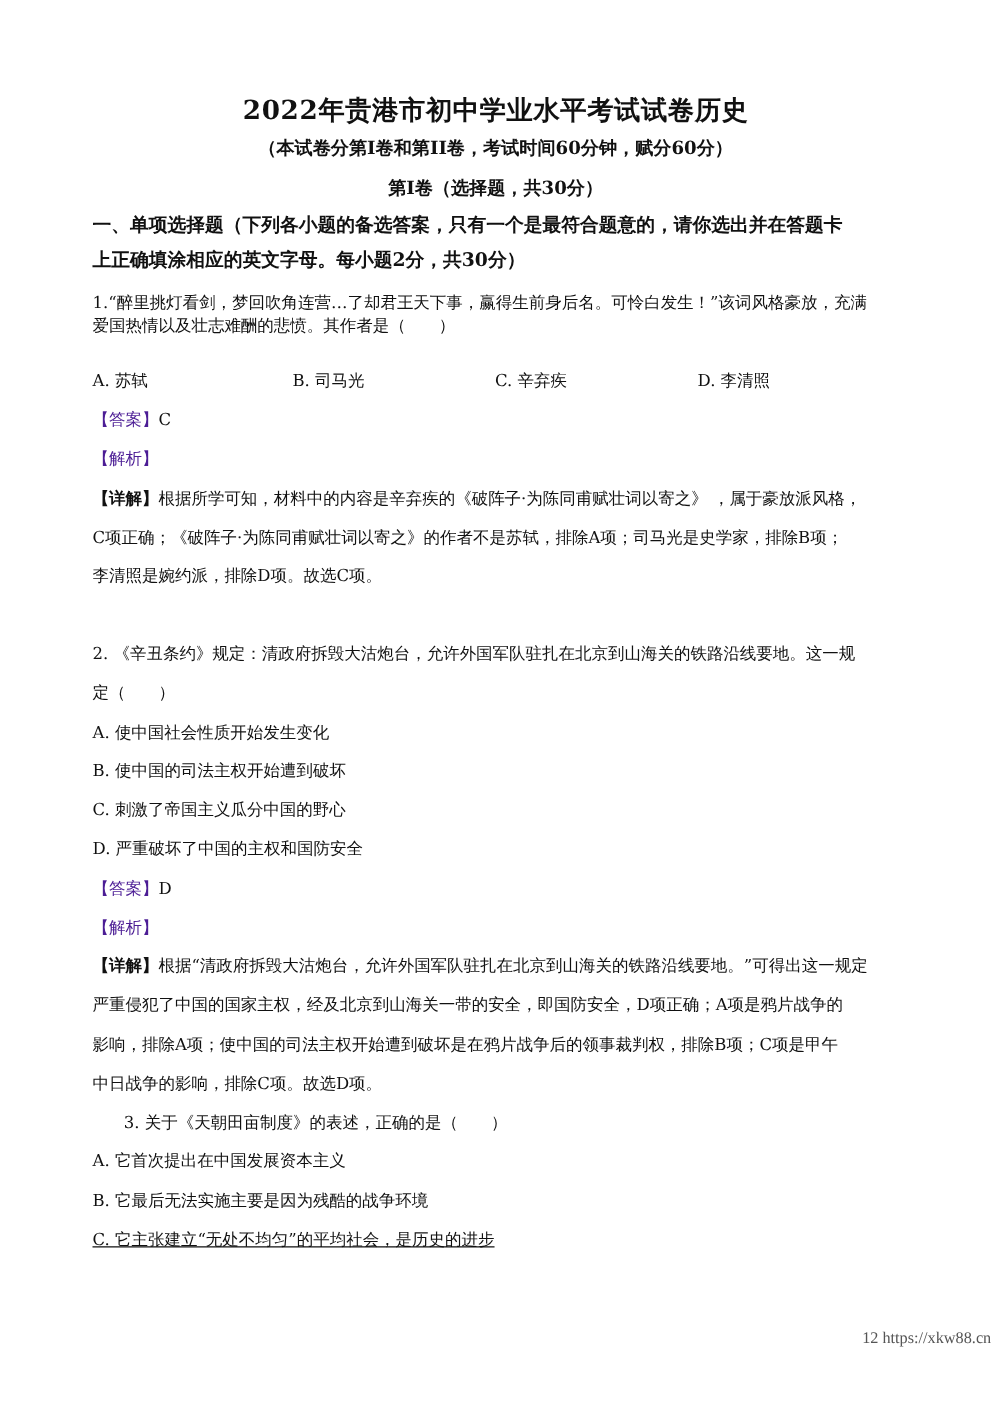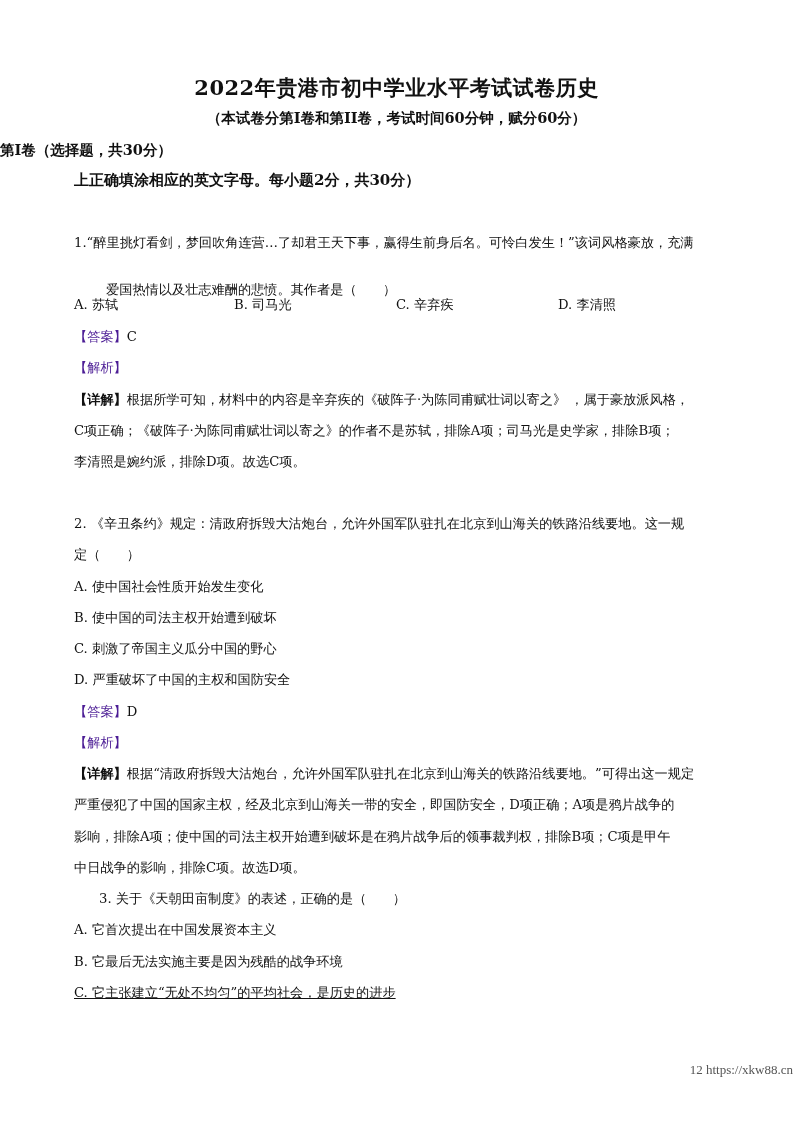--- a/index.html
+++ b/index.html
@@ -3,42 +3,43 @@
 <meta charset="utf-8">
 <style>
   html, body { margin:0; padding:0; background:#ffffff; }
   body { width:793px; height:1122px; position:relative; overflow:hidden;
          font-family:"DejaVu Serif","Liberation Serif",serif; color:#111; }
   .page { position:absolute; left:0; top:0; width:643px; height:1122px; }
   .title { position:absolute; top:74px; left:0; width:793px; text-align:center;
            font-size:21px; font-weight:bold; letter-spacing:0.5px; }
   .subtitle { position:absolute; top:109px; left:0; width:793px; text-align:center;
               font-size:14.5px; font-weight:bold; }
-  .part { position:absolute; top:141px; left:0; width:793px; text-align:left;
+  .part { position:absolute; top:141px; left:0; width:793px; text-align:center;
           font-size:14.5px; font-weight:bold; }
   .section { position:absolute; left:74px; width:660px; font-size:15px; font-weight:bold; line-height:28px; }
   .line { position:absolute; left:74px; font-size:13.2px; line-height:20px; white-space:nowrap; }
   .blue { color:#4c1d95; }
   .opt { position:absolute; font-size:13.2px; white-space:nowrap; }
   .footer { position:absolute; top:1062px; left:0; width:793px; text-align:right;
             font-family:Liberation Serif, serif; font-size:13px; color:#555; }
 </style>
 </head>
 <body>
 
 <div class="page">
   <div class="title">2022年贵港市初中学业水平考试试卷历史</div>
   <div class="subtitle">（本试卷分第I卷和第II卷，考试时间60分钟，赋分60分）</div>
   <div class="part">第I卷（选择题，共30分）</div>
   <div class="section" style="top:166px;">
+    <div>一、单项选择题（下列各小题的备选答案，只有一个是最符合题意的，请你选出并在答题卡</div>
     <div>上正确填涂相应的英文字母。每小题2分，共30分）</div>
   </div>
 
   <div class="line" style="top:233px;">1.“醉里挑灯看剑，梦回吹角连营…了却君王天下事，赢得生前身后名。可怜白发生！”该词风格豪放，充满</div>
-  <div class="line" style="top:280px;margin-left:32px;">爱国热情以及壮志难酬的悲愤。其作者是（　　）</div>
+  <div class="line" style="top:252px;">爱国热情以及壮志难酬的悲愤。其作者是（　　）</div>
   <div class="opt" style="top:296px;left:74px;">A. 苏轼</div>
   <div class="opt" style="top:296px;left:234px;">B. 司马光</div>
   <div class="opt" style="top:296px;left:396px;">C. 辛弃疾</div>
   <div class="opt" style="top:296px;left:558px;">D. 李清照</div>
   <div class="line" style="top:327px;">
     <span class="blue">【答案】</span><span>C</span>
   </div>
   <div class="line blue" style="top:358px;">【解析】</div>
   <div class="line" style="top:390px;">
     <b>【详解】</b><span>根据所学可知，材料中的内容是辛弃疾的《破阵子·为陈同甫赋壮词以寄之》 ，属于豪放派风格，</span>

